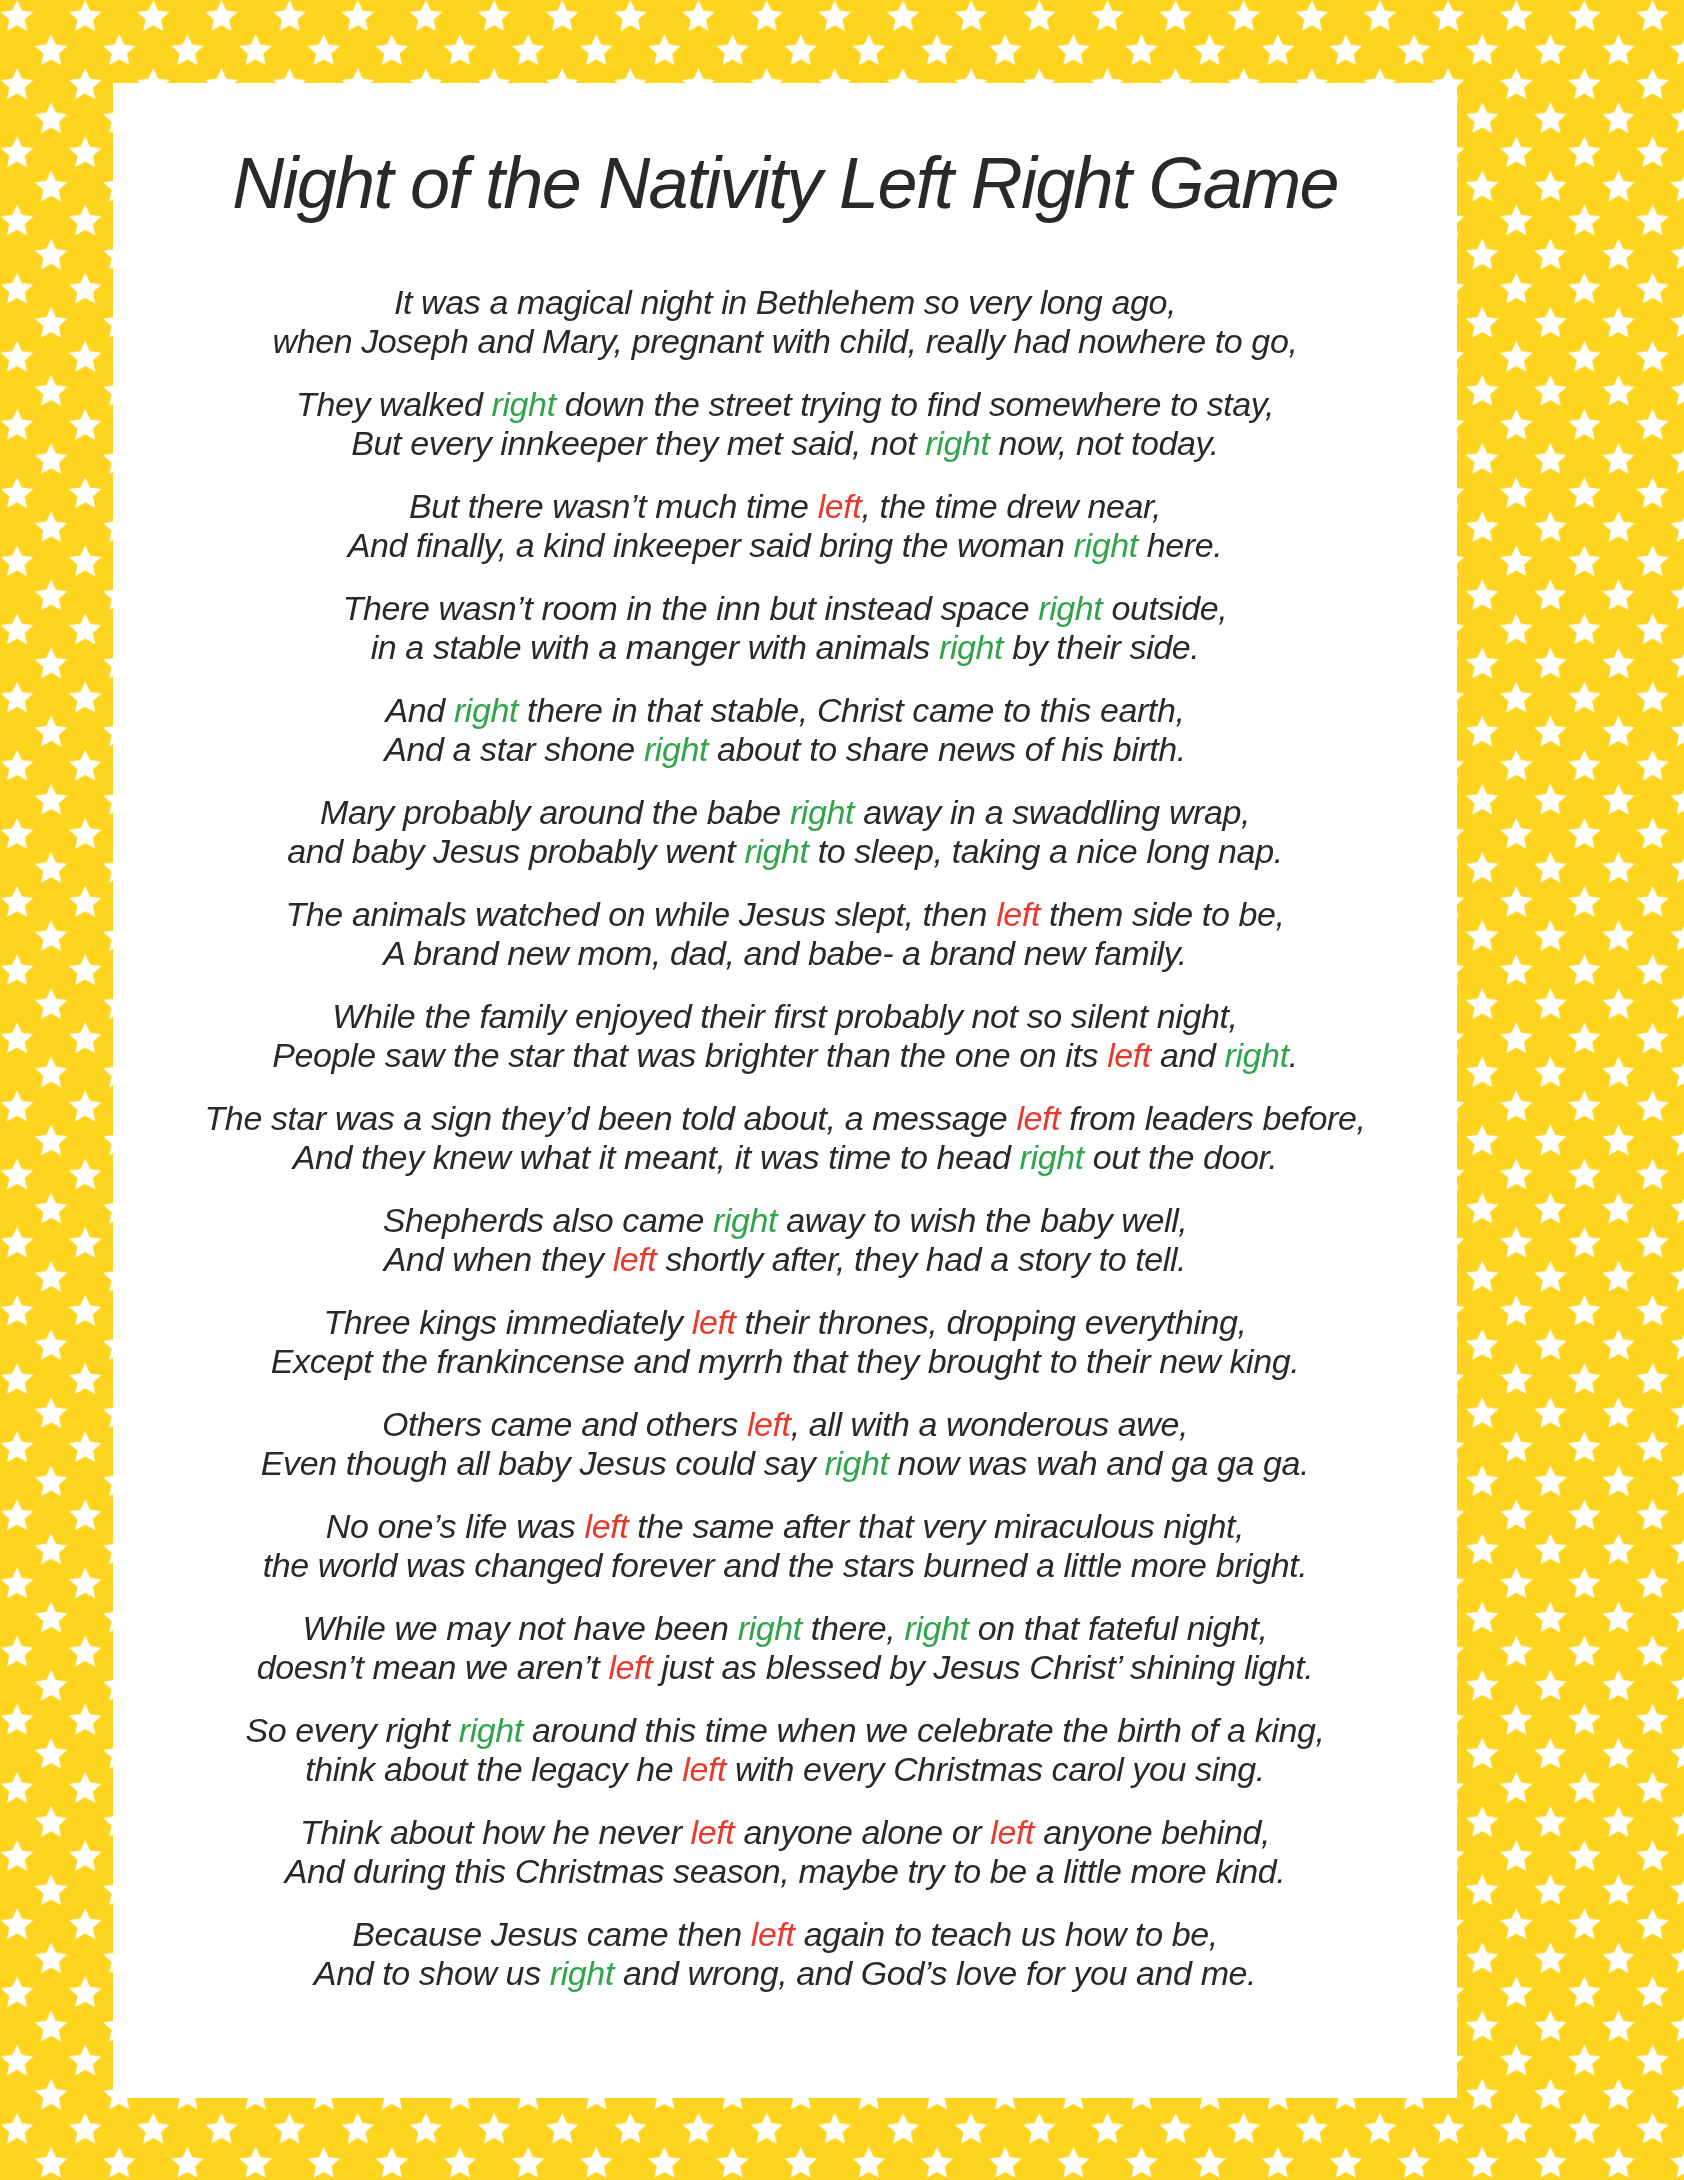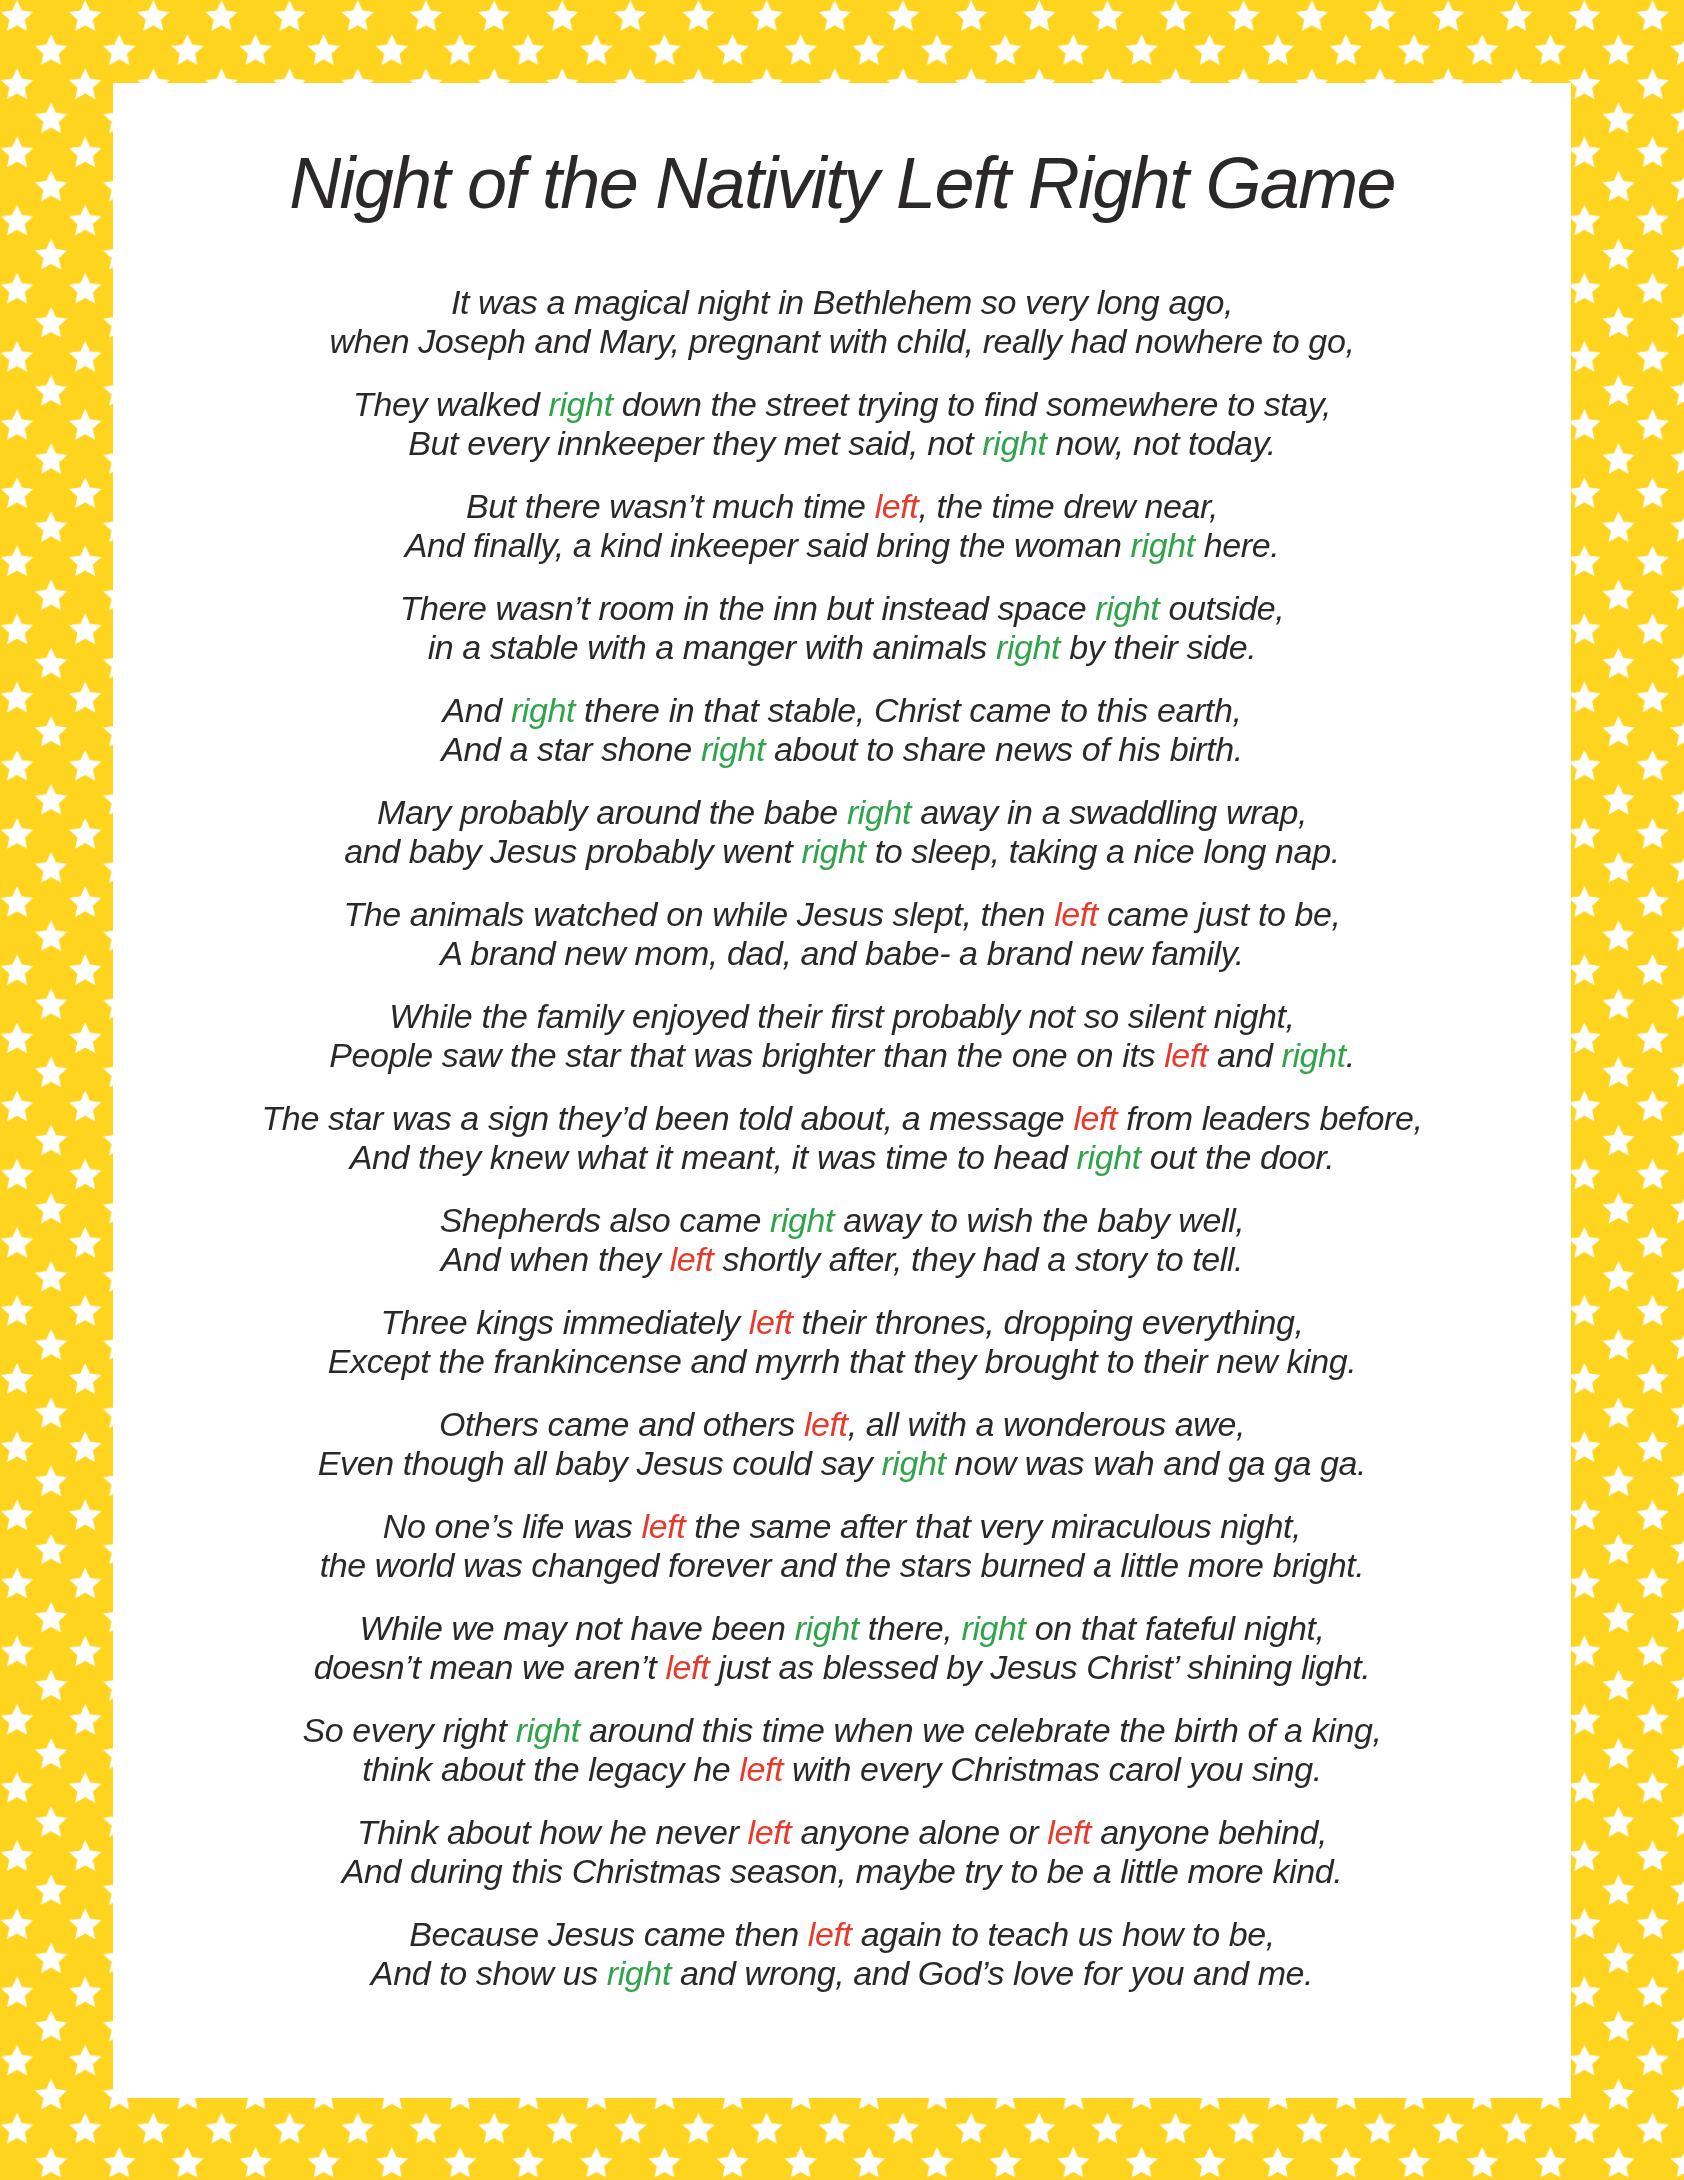--- a/index.html
+++ b/index.html
@@ -21,21 +21,21 @@
   .star-border{
     position:absolute;
     top:0;left:0;
     width:1685px;height:2181px;
     display:block;
   }
   .paper{
     position:absolute;
     left:113px;
     top:83px;
-    width:1458px;
+    width:1344px;
     height:2015px;
     background:var(--paper-white);
   }
   .title{
     margin-top:61px;
     text-align:center;
     font-style:italic;
     font-weight:400;
     font-size:72px;
     letter-spacing:-1.7px;
@@ -98,21 +98,21 @@
       </div>
       <div class="stanza">
         <div class="line"><span class="seg-plain">And </span><span class="seg-right">right</span><span class="seg-plain"> there in that stable, Christ came to this earth,</span></div>
         <div class="line"><span class="seg-plain">And a star shone </span><span class="seg-right">right</span><span class="seg-plain"> about to share news of his birth.</span></div>
       </div>
       <div class="stanza">
         <div class="line"><span class="seg-plain">Mary probably around the babe </span><span class="seg-right">right</span><span class="seg-plain"> away in a swaddling wrap,</span></div>
         <div class="line"><span class="seg-plain">and baby Jesus probably went </span><span class="seg-right">right</span><span class="seg-plain"> to sleep, taking a nice long nap.</span></div>
       </div>
       <div class="stanza">
-        <div class="line"><span class="seg-plain">The animals watched on while Jesus slept, then </span><span class="seg-left">left</span><span class="seg-plain"> came just to be,</span></div>
+        <div class="line"><span class="seg-plain">The animals watched on while Jesus slept, then </span><span class="seg-left">left</span><span class="seg-plain"> them side to be,</span></div>
         <div class="line"><span class="seg-plain">A brand new mom, dad, and babe- a brand new family.</span></div>
       </div>
       <div class="stanza">
         <div class="line"><span class="seg-plain">While the family enjoyed their first probably not so silent night,</span></div>
         <div class="line"><span class="seg-plain">People saw the star that was brighter than the one on its </span><span class="seg-left">left</span><span class="seg-plain"> and </span><span class="seg-right">right</span><span class="seg-plain">.</span></div>
       </div>
       <div class="stanza">
         <div class="line"><span class="seg-plain">The star was a sign they’d been told about, a message </span><span class="seg-left">left</span><span class="seg-plain"> from leaders before,</span></div>
         <div class="line"><span class="seg-plain">And they knew what it meant, it was time to head </span><span class="seg-right">right</span><span class="seg-plain"> out the door.</span></div>
       </div>

